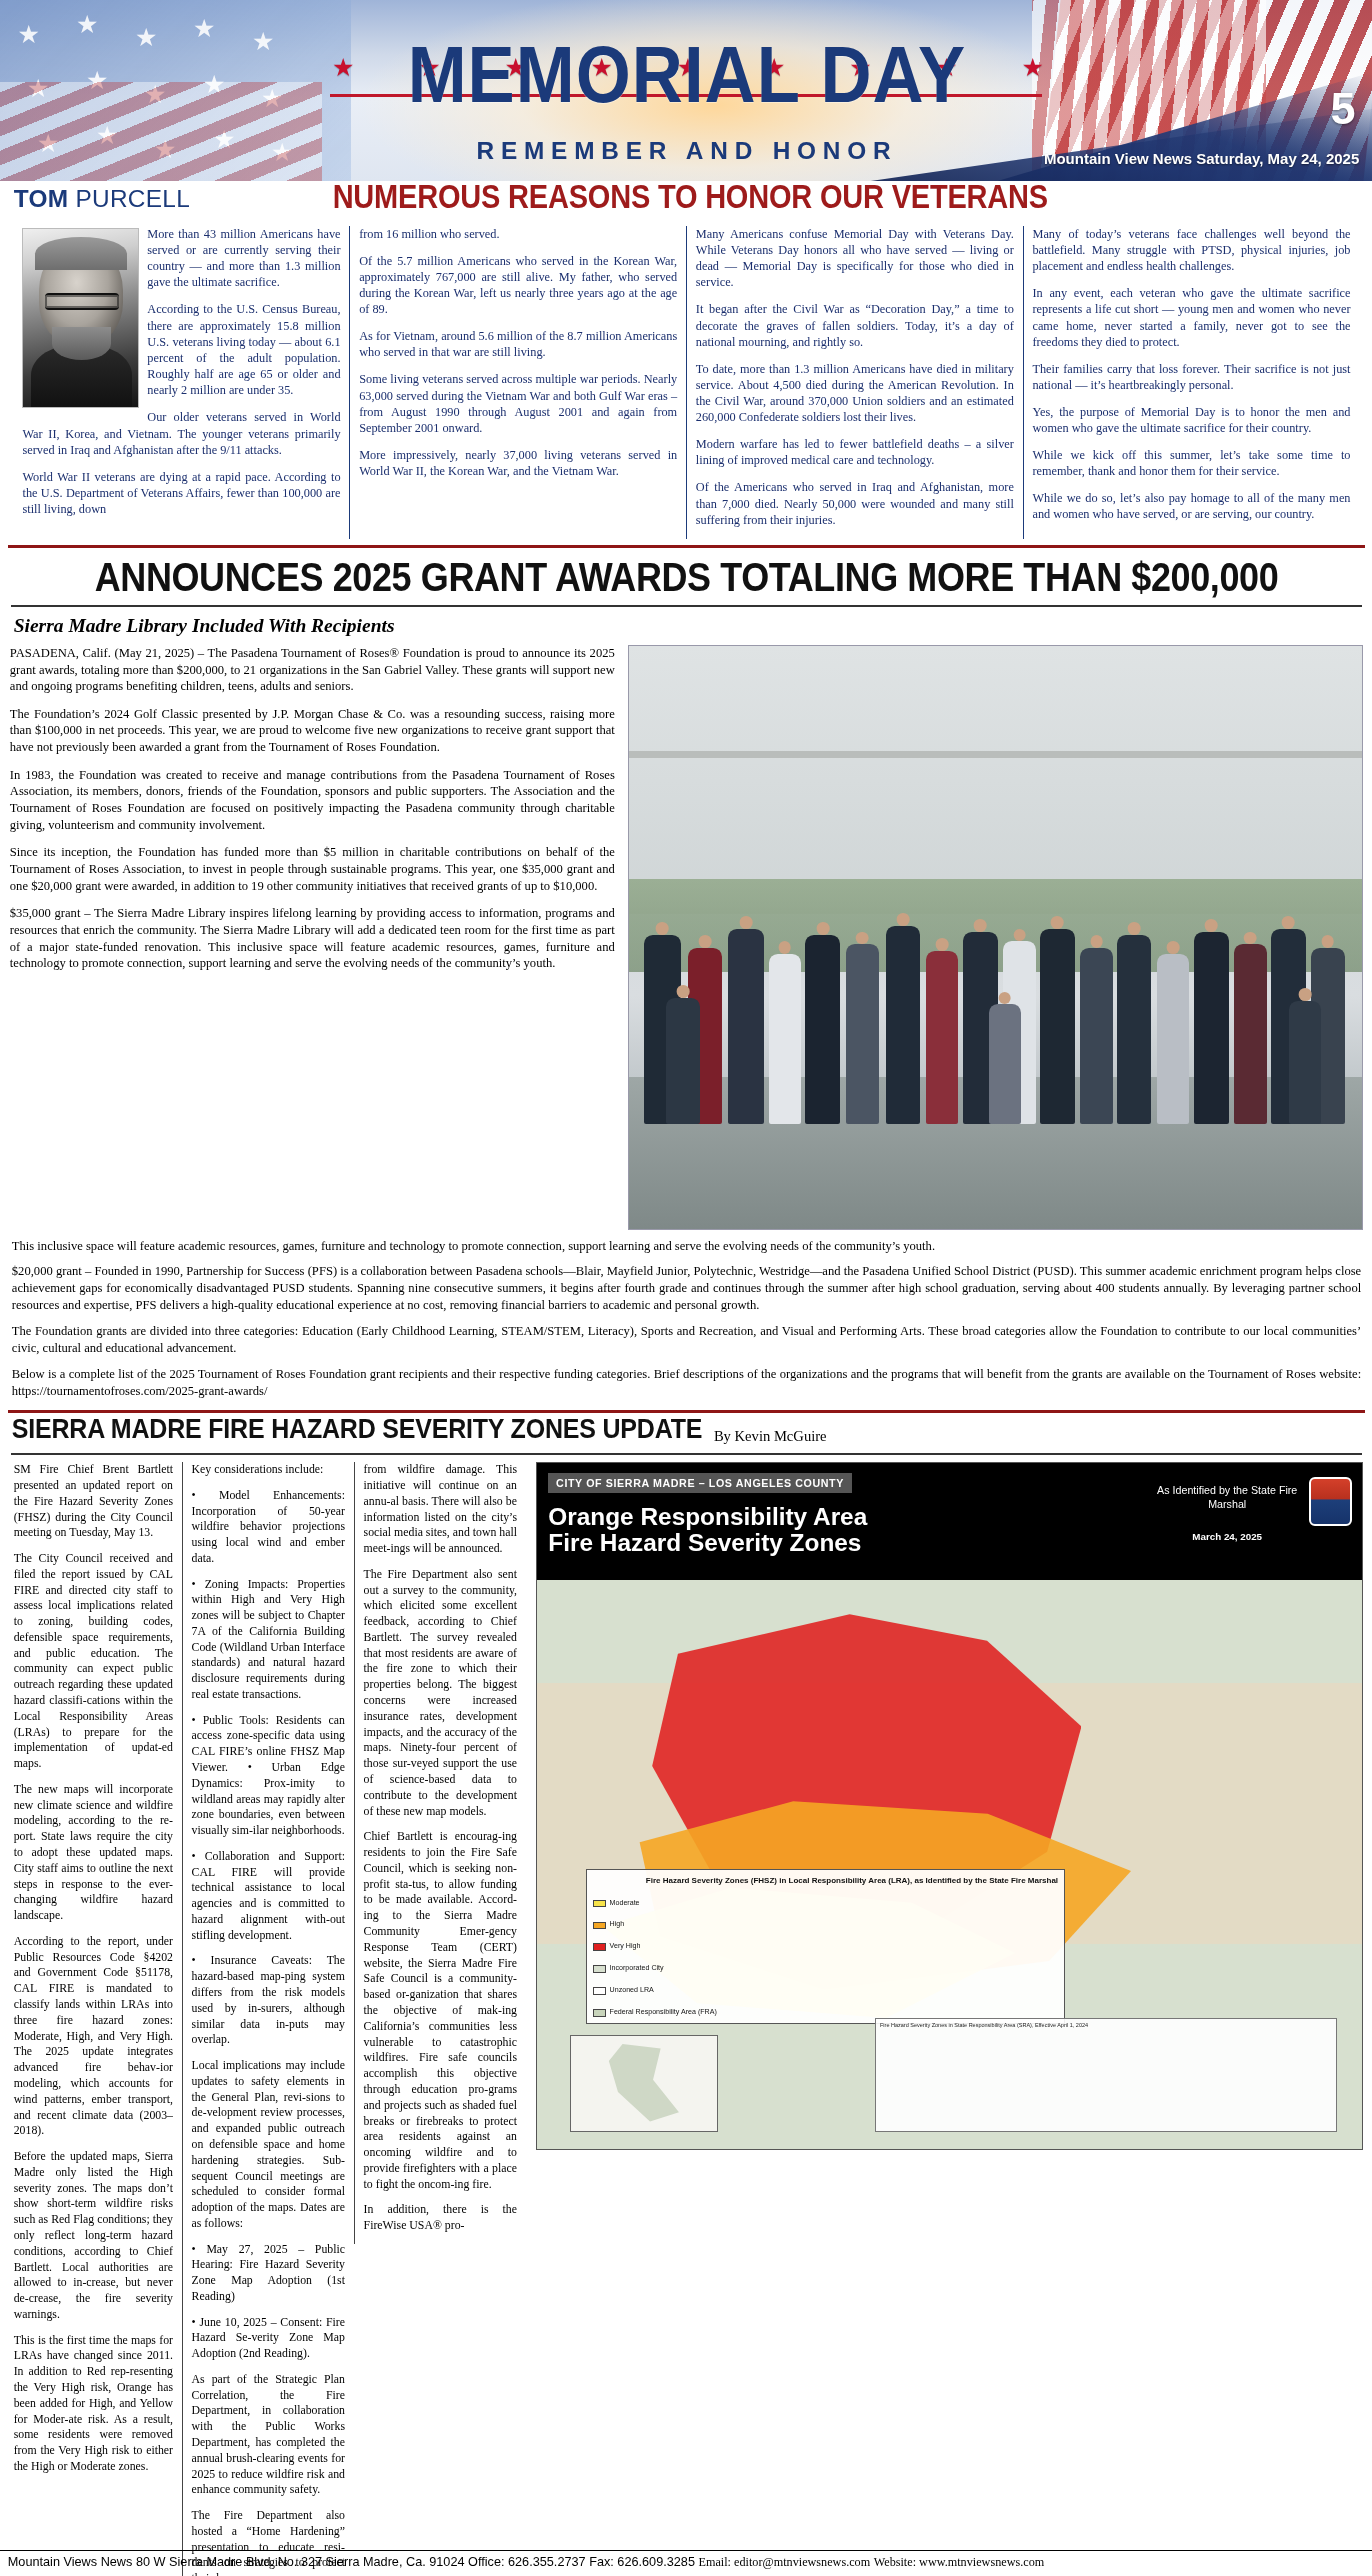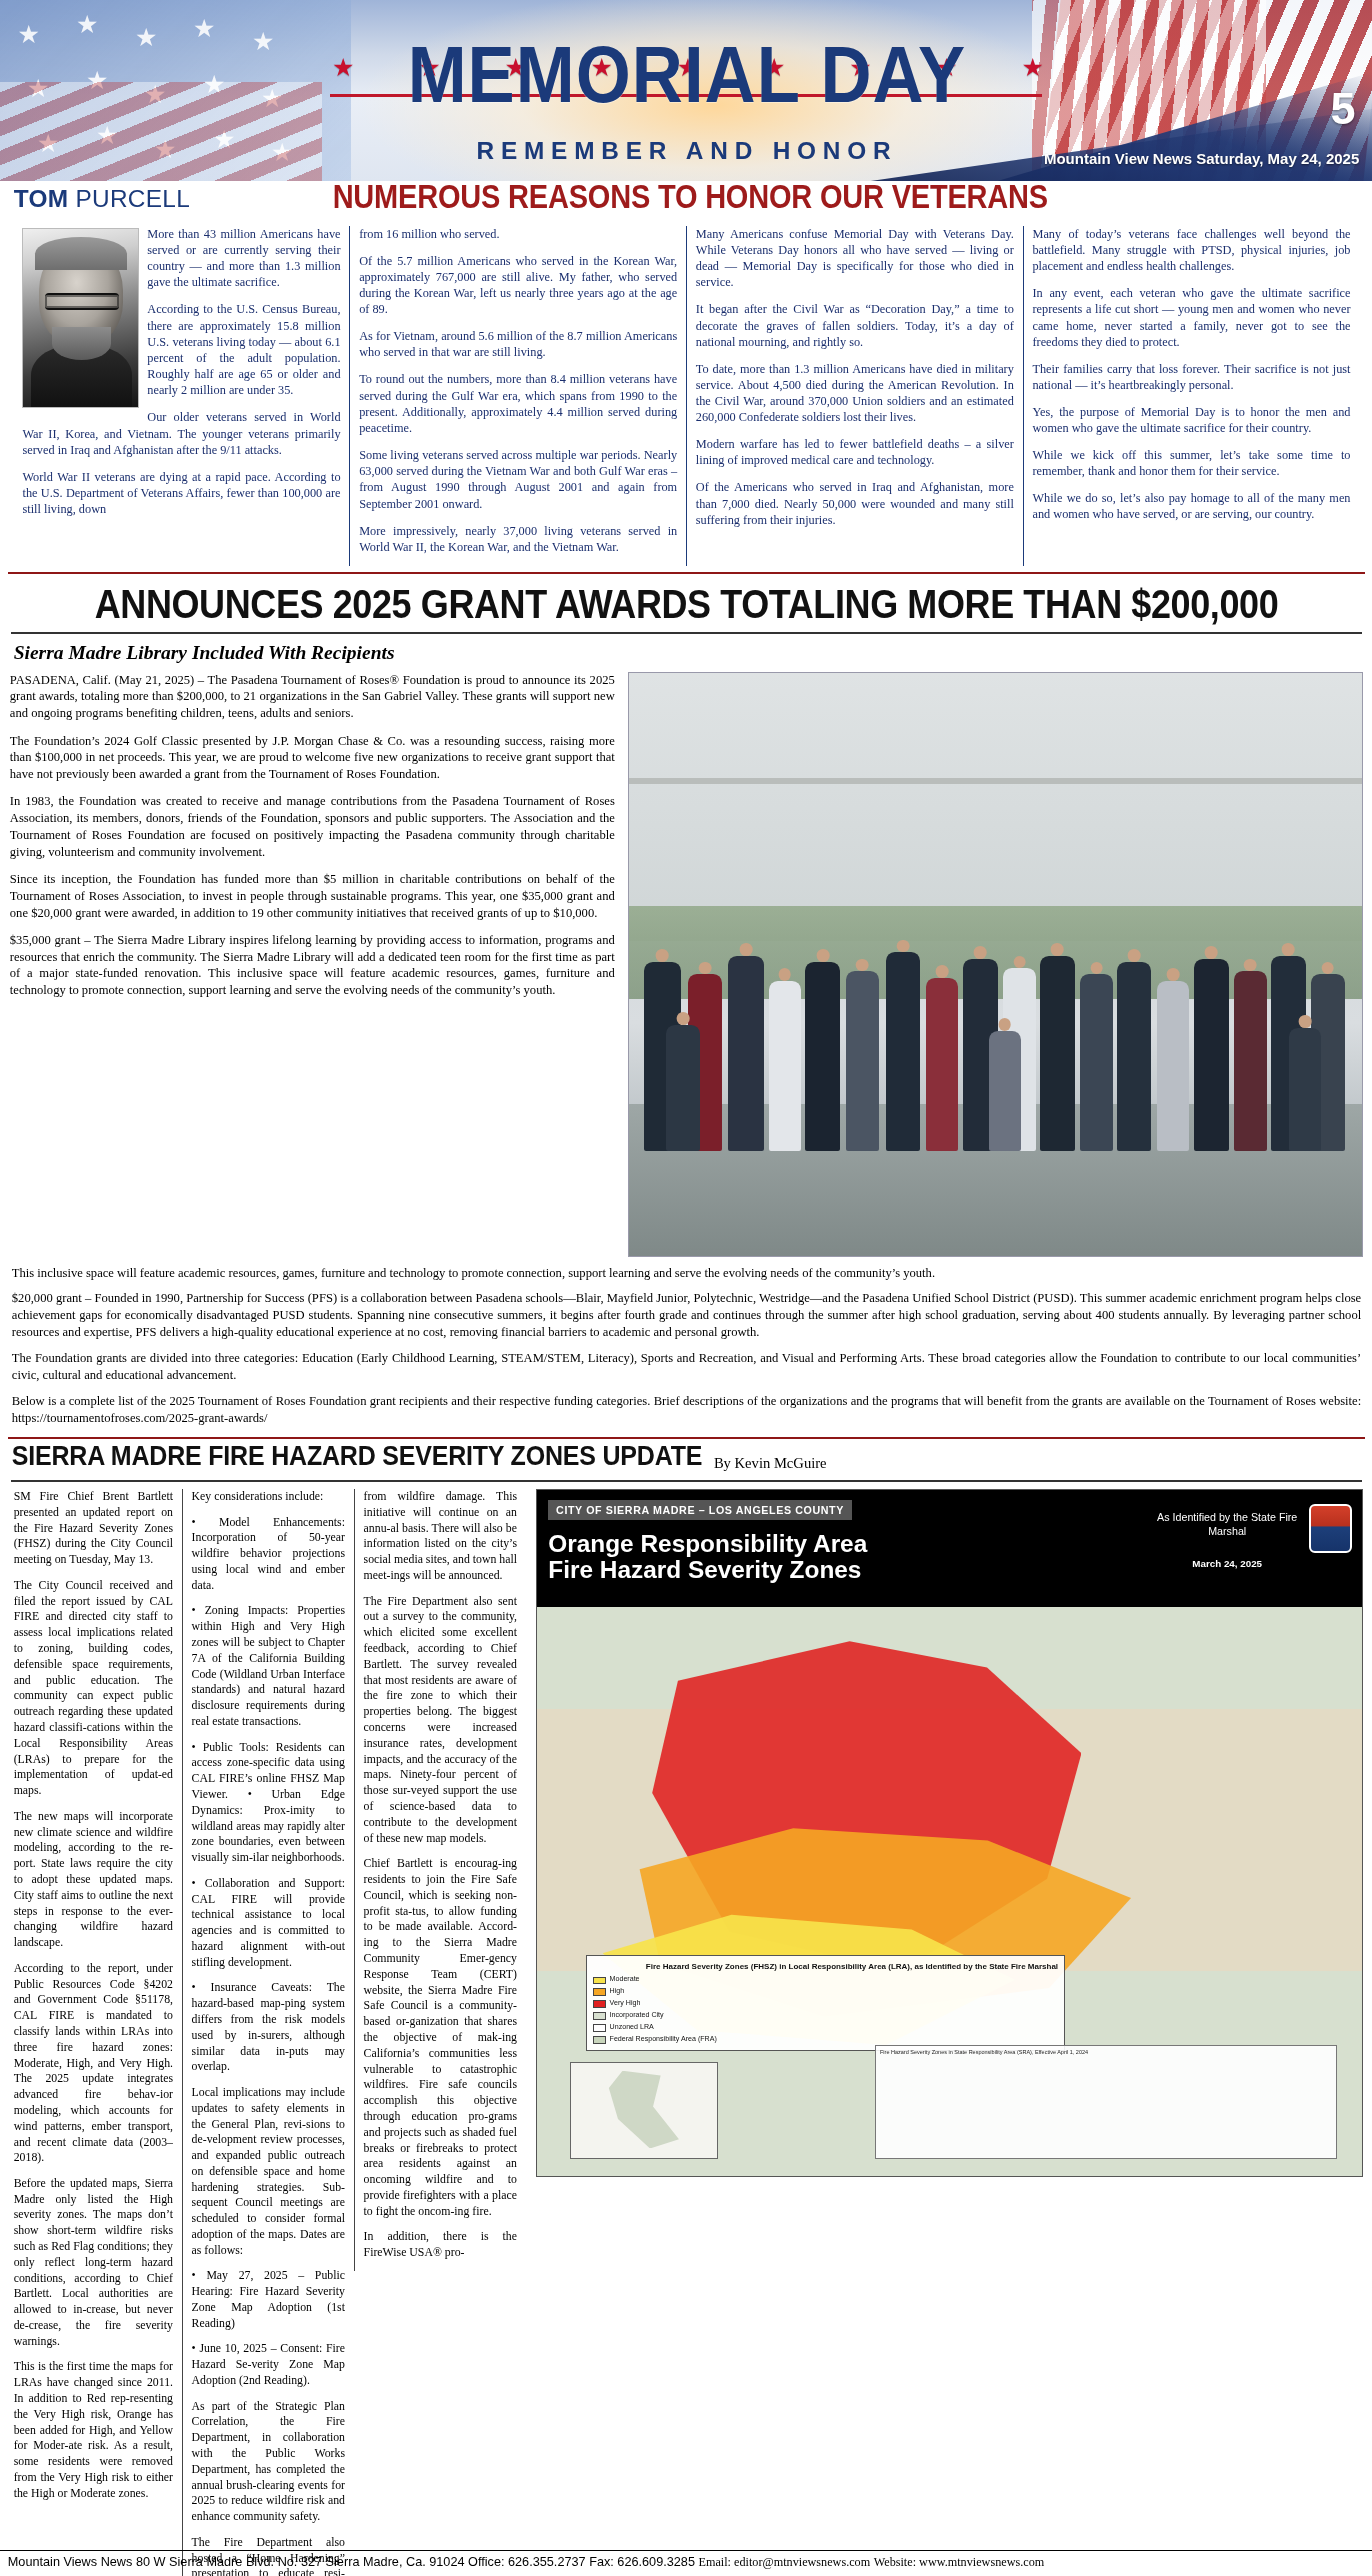--- a/index.html
+++ b/index.html
@@ -287,21 +287,21 @@
     position:absolute; left:8%; top:52%; width:52%; height:26%;
     background:#f7e34a; opacity:.92;
     clip-path:polygon(0% 34%, 30% 8%, 72% 18%, 96% 52%, 66% 96%, 22% 86%);
   }
   .map-legend {
     position:absolute; left:6%; bottom:22%; width:58%; min-height:74px;
     background:rgba(255,255,255,.94); border:1px solid #555; padding:4.9px 5.9px;
     font-family:"Liberation Sans", sans-serif; font-size:7.1px; line-height:1.4; color:#111;
   }
   .map-legend .lg-title { font-weight:700; font-size:8px; margin-bottom:2.9px;text-align:right; }
-  .lg-row { display:flex; align-items:center; gap:3.9px; margin-top:2px; }
+  .lg-row { display:flex; align-items:center; gap:3.9px; margin-top:12px; }
   .lg-sw { width:12.7px; height:7.8px; border:1px solid #444; }
   .map-inset {
     position:absolute; left:4%; bottom:3%; width:18%; height:17%;
     background:#f4f4ef; border:1px solid #666;
   }
   .map-inset .ca {
     position:absolute; left:24%; top:8%; width:52%; height:82%;
     background:#cfd8c6; clip-path:polygon(22% 0%, 72% 6%, 62% 46%, 96% 88%, 58% 100%, 16% 62%, 4% 22%);
   }
   .map-textblk {
@@ -385,21 +385,20 @@
         </div>
         <p>More than 43 million Americans have served or are currently serving their country — and more than 1.3 million gave the ultimate sacrifice.</p>
         <p>According to the U.S. Census Bureau, there are approximately 15.8 million U.S. veterans living today — about 6.1 percent of the adult population. Roughly half are age 65 or older and nearly 2 million are under 35.</p>
         <p>Our older veterans served in World War II, Korea, and Vietnam. The younger veterans primarily served in Iraq and Afghanistan after the 9/11 attacks.</p>
         <p>World War II veterans are dying at a rapid pace. According to the U.S. Department of Veterans Affairs, fewer than 100,000 are still living, down</p>
       </div>
       <div class="a1-col">
         <p>from 16 million who served.</p>
         <p>Of the 5.7 million Americans who served in the Korean War, approximately 767,000 are still alive. My father, who served during the Korean War, left us nearly three years ago at the age of 89.</p>
         <p>As for Vietnam, around 5.6 million of the 8.7 million Americans who served in that war are still living.</p>
-        <p>To round out the numbers, more than 8.4 million veterans have served during the Gulf War era, which spans from 1990 to the present. Additionally, approximately 4.4 million served during peacetime.</p>
         <p>Some living veterans served across multiple war periods. Nearly 63,000 served during the Vietnam War and both Gulf War eras – from August 1990 through August 2001 and again from September 2001 onward.</p>
         <p>More impressively, nearly 37,000 living veterans served in World War II, the Korean War, and the Vietnam War.</p>
       </div>
       <div class="a1-col">
         <p>Many Americans confuse Memorial Day with Veterans Day. While Veterans Day honors all who have served — living or dead — Memorial Day is specifically for those who died in service.</p>
         <p>It began after the Civil War as “Decoration Day,” a time to decorate the graves of fallen soldiers. Today, it’s a day of national mourning, and rightly so.</p>
         <p>To date, more than 1.3 million Americans have died in military service. About 4,500 died during the American Revolution. In the Civil War, around 370,000 Union soldiers and an estimated 260,000 Confederate soldiers lost their lives.</p>
         <p>Modern warfare has led to fewer battlefield deaths – a silver lining of improved medical care and technology.</p>
         <p>Of the Americans who served in Iraq and Afghanistan, more than 7,000 died. Nearly 50,000 were wounded and many still suffering from their injuries.</p>
       </div>

